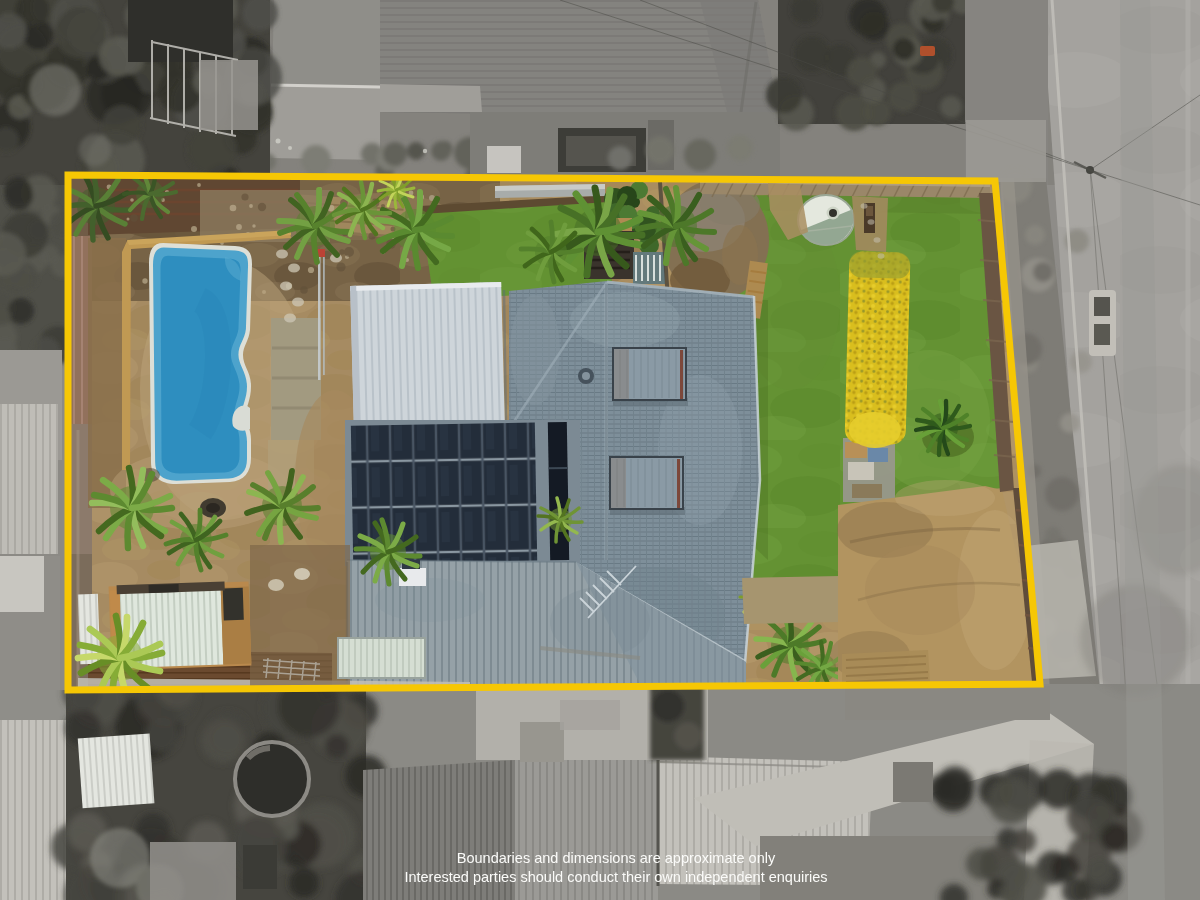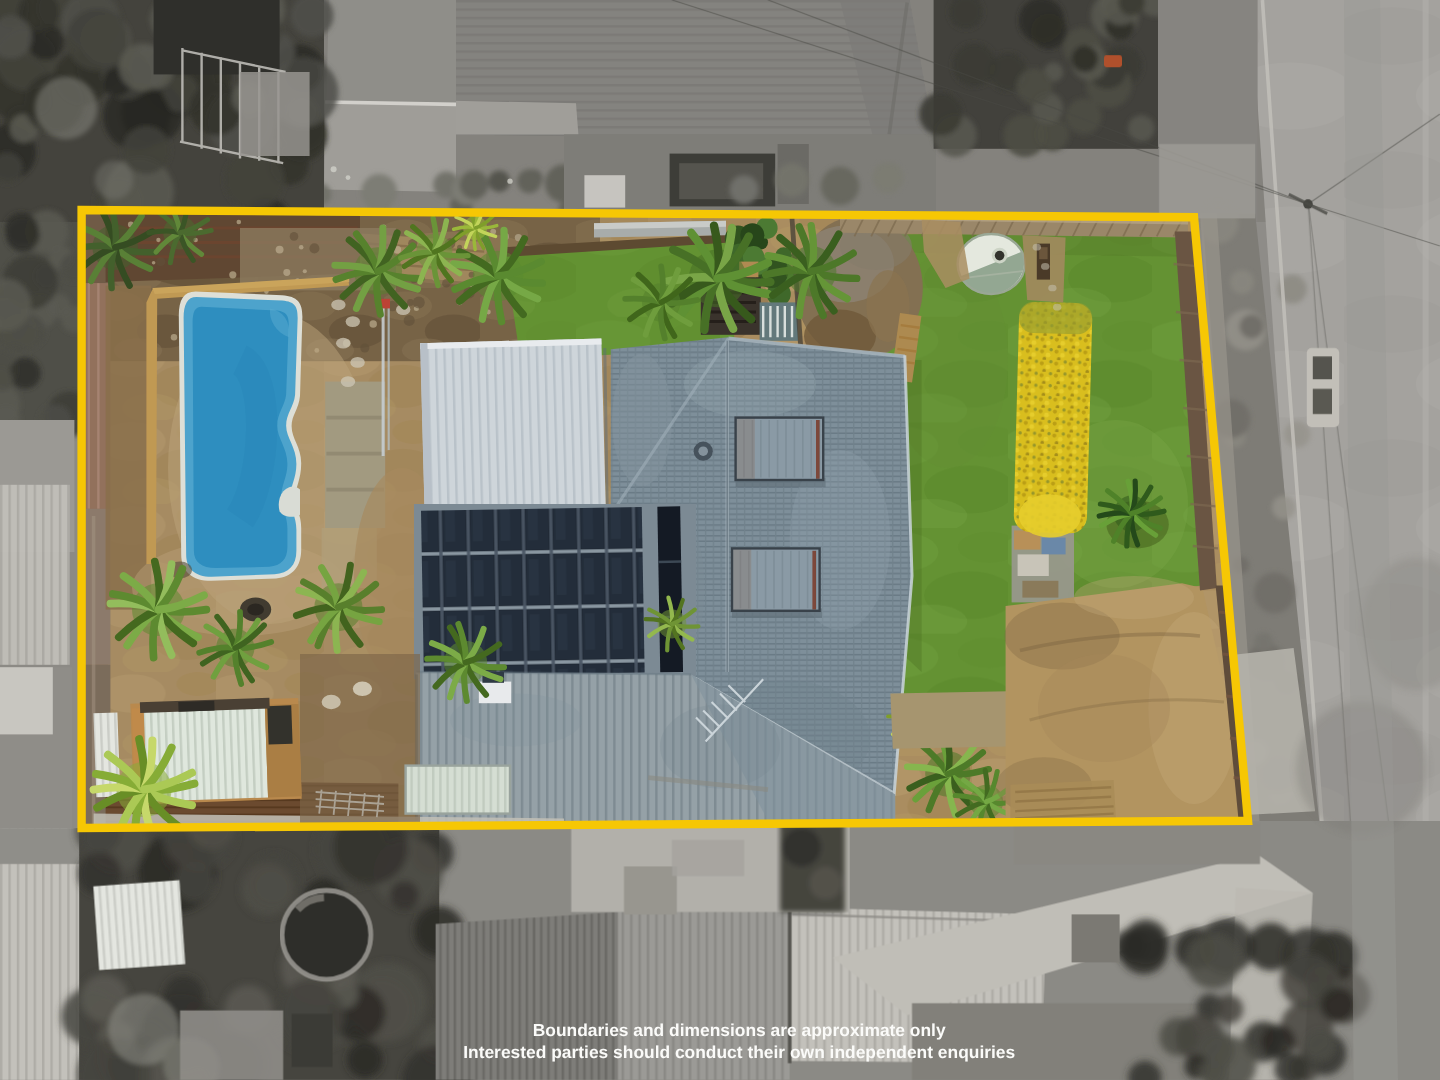--- a/index.html
+++ b/index.html
@@ -1,12 +1,12 @@
 <!DOCTYPE html>
-<html><head><meta charset="utf-8"><style>html,body{margin:0;padding:0;background:#888;}.wrap{position:relative;width:1200px;height:900px;overflow:hidden;font-family:"Liberation Sans",sans-serif;font-weight:bold;}</style></head><body>
+<html><head><meta charset="utf-8"><style>html,body{margin:0;padding:0;background:#888;}.wrap{position:relative;width:1200px;height:900px;overflow:hidden;font-family:"Liberation Sans",sans-serif;}</style></head><body>
 <div class="wrap"><svg width="1200" height="900" viewBox="0 0 1200 900" xmlns="http://www.w3.org/2000/svg">
       <defs>
         <pattern id="corrWhite" width="7" height="8" patternUnits="userSpaceOnUse">
           <rect width="7" height="8" fill="#ced5da"></rect>
           <rect x="0" width="2" height="8" fill="#b9c2c9"></rect>
         </pattern>
         <pattern id="corrBlue" width="7" height="8" patternUnits="userSpaceOnUse">
           <rect width="7" height="8" fill="#95a1a7"></rect>
           <rect x="0" width="2" height="8" fill="#7e8b92"></rect>
         </pattern>

